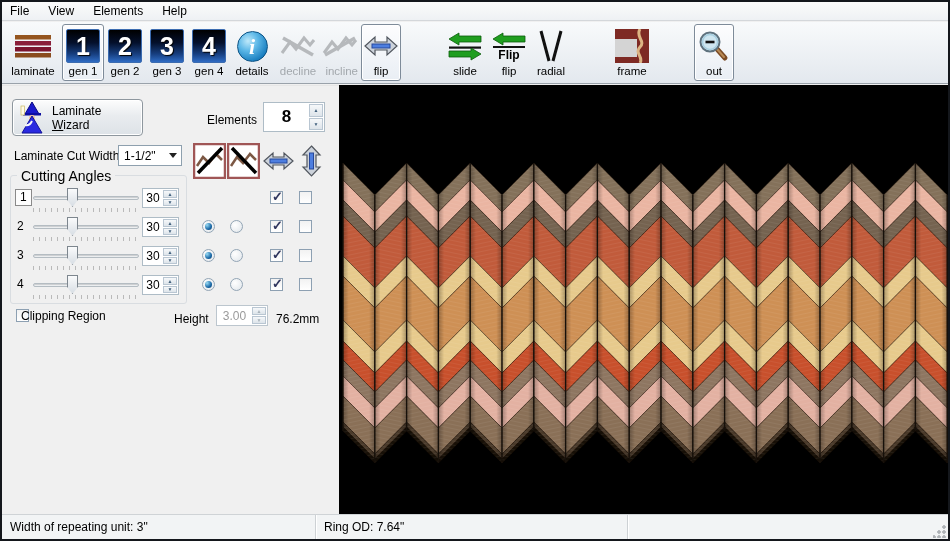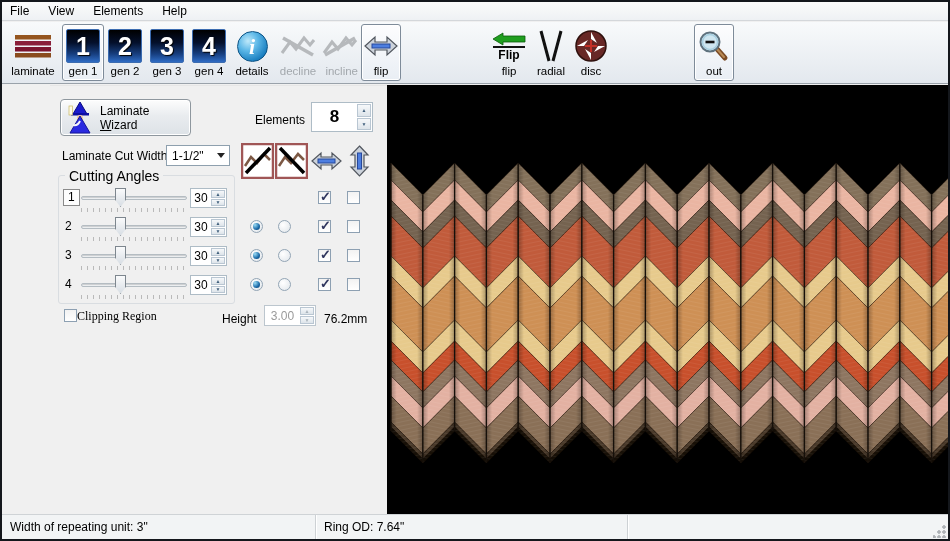--- a/index.html
+++ b/index.html
@@ -25,21 +25,21 @@
   .genicon{width:34px;height:34px;border:1px solid #3c6cb0;border-radius:2px;
     background:linear-gradient(#000 0%,#04102c 40%,#173f80 75%,#2f6cc4 100%);
     color:#fff;font-weight:bold;font-size:25px;line-height:32px;text-align:center;
     text-shadow:1px 1px 1px #000;}
   .infoicon{width:31px;height:31px;border-radius:50%;
     background:radial-gradient(circle at 10px 9px,#bfe9fa 0%,#5fb9e8 35%,#1a7fc0 75%,#0d5e96 100%);
     border:1px solid #0c5385;color:#fff;font-family:"Liberation Serif",serif;font-style:italic;
     font-weight:bold;font-size:22px;line-height:29px;text-align:center;}
   .flip2txt{font-weight:bold;font-size:12px;line-height:12px;margin-top:1px;}
   
-  #main{position:absolute;left:0;top:83px;right:0;bottom:25px;background:#f0f0f0;margin-left:48px;}
+  #main{position:absolute;left:0;top:83px;right:0;bottom:25px;background:#f0f0f0;}
   #panel{position:absolute;left:0;top:0;width:337px;bottom:0;background:#f0f0f0;border-top:1px solid #e6e6e6;}
   #preview{position:absolute;left:337px;top:0;right:0;bottom:0;background:#000;}
   
   .btn-wizard{position:absolute;left:10px;top:13px;width:131px;height:37px;
     border:1px solid #8e979e;border-radius:4px;background:linear-gradient(#fdfdfd,#e9ecef 45%,#dde2e7);
     display:flex;align-items:center;font-size:12px;box-shadow:inset 0 0 0 1px #fff;}
   .btn-wizard .wtxt{margin-left:6px;}
   .plabel{position:absolute;font-size:12px;white-space:nowrap;}
   .spinbox{position:absolute;background:#fff;border:1px solid #aebcc6;}
   .spincol{position:absolute;right:1px;top:1px;bottom:1px;width:14px;display:flex;flex-direction:column;}
@@ -171,20 +171,30 @@
     <div class="tbtn sel" style="left:359px;width:40px;">
       <span class="icn">
         <svg width="34" height="24">
           <polygon points="1,12 11,3 11,8 23,8 23,3 33,12 23,21 23,16 11,16 11,21" fill="#ccd2da" stroke="#51565e" stroke-width="1.2"></polygon>
           <rect x="8" y="10" width="18" height="4" fill="#4d7ee0" stroke="#27489a" stroke-width="1"></rect>
         </svg>
       </span>
       <span class="lbl">flip</span>
     </div>
 
+    <div class="tbtn" style="left:441px;width:44px;">
+      <span class="icn">
+        <svg width="36" height="30">
+          <polygon points="2,8 12,2 12,5 34,5 34,11 12,11 12,14" fill="#1f9e1f" stroke="#0b5c0b" stroke-width="0.8"></polygon>
+          <rect x="2" y="15.5" width="32" height="2.2" fill="#111"></rect>
+          <polygon points="34,23 24,17 24,20 2,20 2,26 24,26 24,29" fill="#1f9e1f" stroke="#0b5c0b" stroke-width="0.8"></polygon>
+        </svg>
+      </span>
+      <span class="lbl">slide</span>
+    </div>
 
     <div class="tbtn" style="left:487px;width:40px;">
       <span class="icn" style="flex-direction:column;display:flex;align-items:center;justify-content:center;">
         <svg width="36" height="17">
           <polygon points="2,8 12,2 12,5 34,5 34,11 12,11 12,14" fill="#1f9e1f" stroke="#0b5c0b" stroke-width="0.8"></polygon>
           <rect x="2" y="15" width="32" height="2" fill="#111"></rect>
         </svg>
         <span class="flip2txt">Flip</span>
       </span>
       <span class="lbl">flip</span>
@@ -193,35 +203,34 @@
     <div class="tbtn" style="left:528px;width:42px;">
       <span class="icn">
         <svg width="34" height="34">
           <line x1="7" y1="2" x2="15" y2="32" stroke="#111" stroke-width="3"></line>
           <line x1="27" y1="2" x2="19" y2="32" stroke="#111" stroke-width="3"></line>
         </svg>
       </span>
       <span class="lbl">radial</span>
     </div>
 
-    <div class="tbtn" style="left:570px;width:38px;">
+
+    <div class="tbtn" style="left:609px;width:42px;">
       <span class="icn">
         <svg width="34" height="34">
-          <circle cx="17" cy="17" r="15" fill="#682826" stroke="#2e100d" stroke-width="1.5"></circle>
-          <path d="M17,3 L23,14 L17,10 Z" fill="#fff"></path>
-          <path d="M31,17 L20,23 L24,17 Z" fill="#fff"></path>
-          <path d="M17,31 L11,20 L17,24 Z" fill="#fff"></path>
-          <path d="M3,17 L14,11 L10,17 Z" fill="#fff"></path>
-          <line x1="17" y1="11" x2="17" y2="23" stroke="#c23028" stroke-width="2"></line>
-          <line x1="11" y1="17" x2="23" y2="17" stroke="#c23028" stroke-width="2"></line>
-        </svg>
-      </span>
-      <span class="lbl">disc</span>
-    </div>
-
+          <rect x="0" y="0" width="34" height="34" fill="#cfcfcf"></rect>
+          <rect x="0" y="0" width="34" height="10" fill="#7e2a24"></rect>
+          <rect x="22" y="0" width="12" height="34" fill="#7e2a24"></rect>
+          <rect x="0" y="28" width="34" height="6" fill="#7e2a24"></rect>
+          <rect x="0" y="10" width="22" height="18" fill="#d4d4d4"></rect>
+          <path d="M25,0 C20,8 31,12 25,18 C19,24 29,28 25,34" fill="none" stroke="#ddb584" stroke-width="3"></path>
+        </svg>
+      </span>
+      <span class="lbl">frame</span>
+    </div>
 
     <div class="tbtn" style="left:692px;width:40px;">
       <span class="icn">
         <svg width="32" height="32">
           <line x1="19" y1="19" x2="27" y2="28" stroke="#7a4a24" stroke-width="5" stroke-linecap="round"></line>
           <line x1="19" y1="19" x2="26" y2="27" stroke="#b98a55" stroke-width="2" stroke-linecap="round"></line>
           <circle cx="12" cy="12" r="9.5" fill="#cfe6f0" stroke="#5f727e" stroke-width="2"></circle>
           <circle cx="12" cy="12" r="7.5" fill="none" stroke="#a8cfe0" stroke-width="1.5"></circle>
           <line x1="7.5" y1="12" x2="16.5" y2="12" stroke="#111" stroke-width="2.6"></line>
           <line x1="12" y1="7.5" x2="12" y2="16.5" stroke="#111" stroke-width="2.6"></line>
@@ -370,21 +379,21 @@
       <span class="rb" style="left:228px;top:163px;"></span>
       <span class="cb on" style="left:268px;top:163px;"></span>
       <span class="cb" style="left:297px;top:163px;"></span>
 
       <span class="rb on" style="left:200px;top:192px;"></span>
       <span class="rb" style="left:228px;top:192px;"></span>
       <span class="cb on" style="left:268px;top:192px;"></span>
       <span class="cb" style="left:297px;top:192px;"></span>
 
       <span class="cb" style="left:14px;top:223px;"></span>
-      <span class="plabel" style="left:27px;top:223px;font-family:Liberation Serif, serif;">Clipping Region</span>
+      <span class="plabel" style="left:19px;top:223px;">Clipping Region</span>
 
       <span class="plabel" style="left:172px;top:226px;">Height</span>
       <div class="spinbox disabled-spin" style="left:214px;top:219px;width:52px;height:21px;border-color:#bcc6ce;">
         <span class="val">3.00</span>
         <span class="spincol">
             <span class="sb">▲</span>
             <span class="sb">▼</span>
           </span>
       </div>
       <span class="plabel" style="left:274px;top:226px;text-align:center;">76.2mm</span>

